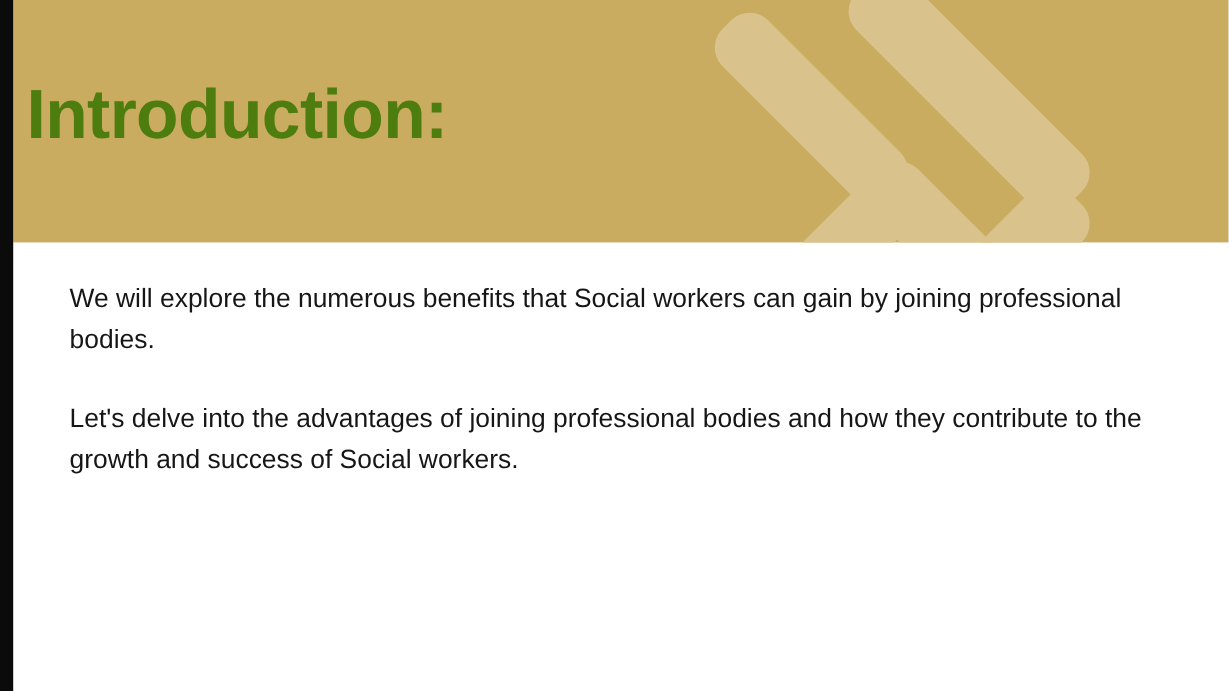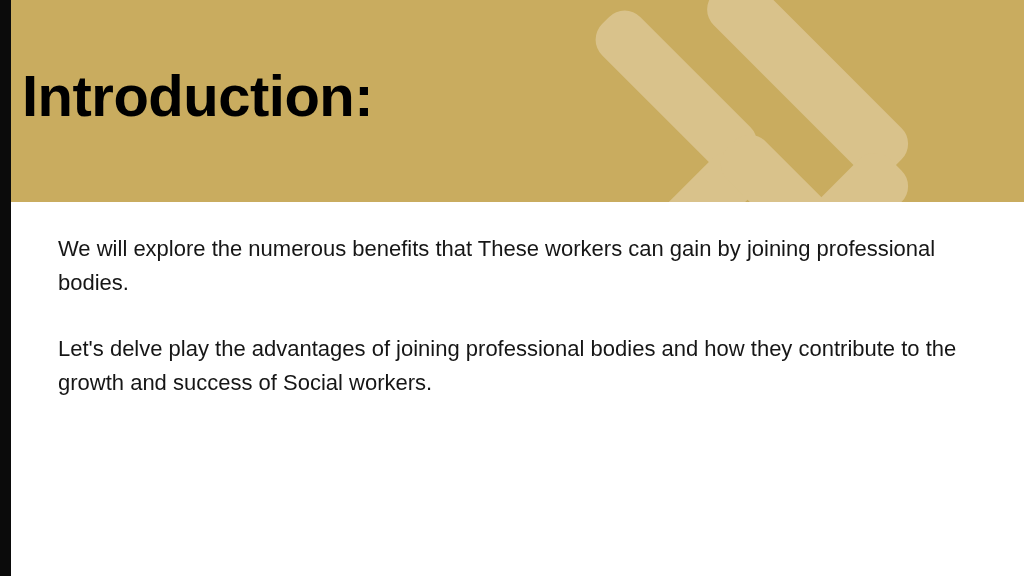--- a/index.html
+++ b/index.html
@@ -106,21 +106,21 @@
   
   .title {
     position: absolute;
     left: 22px;
     top: 64px;
     margin: 0;
     font-size: 58px;
     font-weight: 700;
     letter-spacing: -0.5px;
     line-height: 1.1;
-    color: #000000;
+    color: #4d7c0f;
     white-space: nowrap;
     z-index: 4;
   }
 
   
   .body-area {
     position: absolute;
     left: 58px;
     top: 232px;
     width: 905px;
@@ -149,17 +149,17 @@
       <div class="bar chev-b-dn"></div>
       <div class="bar chev-c-up"></div>
     </div>
   </div>
 
   <div class="left-rail"></div>
 
   <h1 class="title">Introduction:</h1>
 
   <div class="body-area">
-    <p class="para">We will explore the numerous benefits that These workers can gain by joining professional bodies.</p>
-    <p class="para">Let's delve play the advantages of joining professional bodies and how they contribute to the growth and success of Social workers.</p>
+    <p class="para">We will explore the numerous benefits that Social workers can gain by joining professional bodies.</p>
+    <p class="para">Let's delve into the advantages of joining professional bodies and how they contribute to the growth and success of Social workers.</p>
   </div>
 
 </div>
 
 </body></html>

